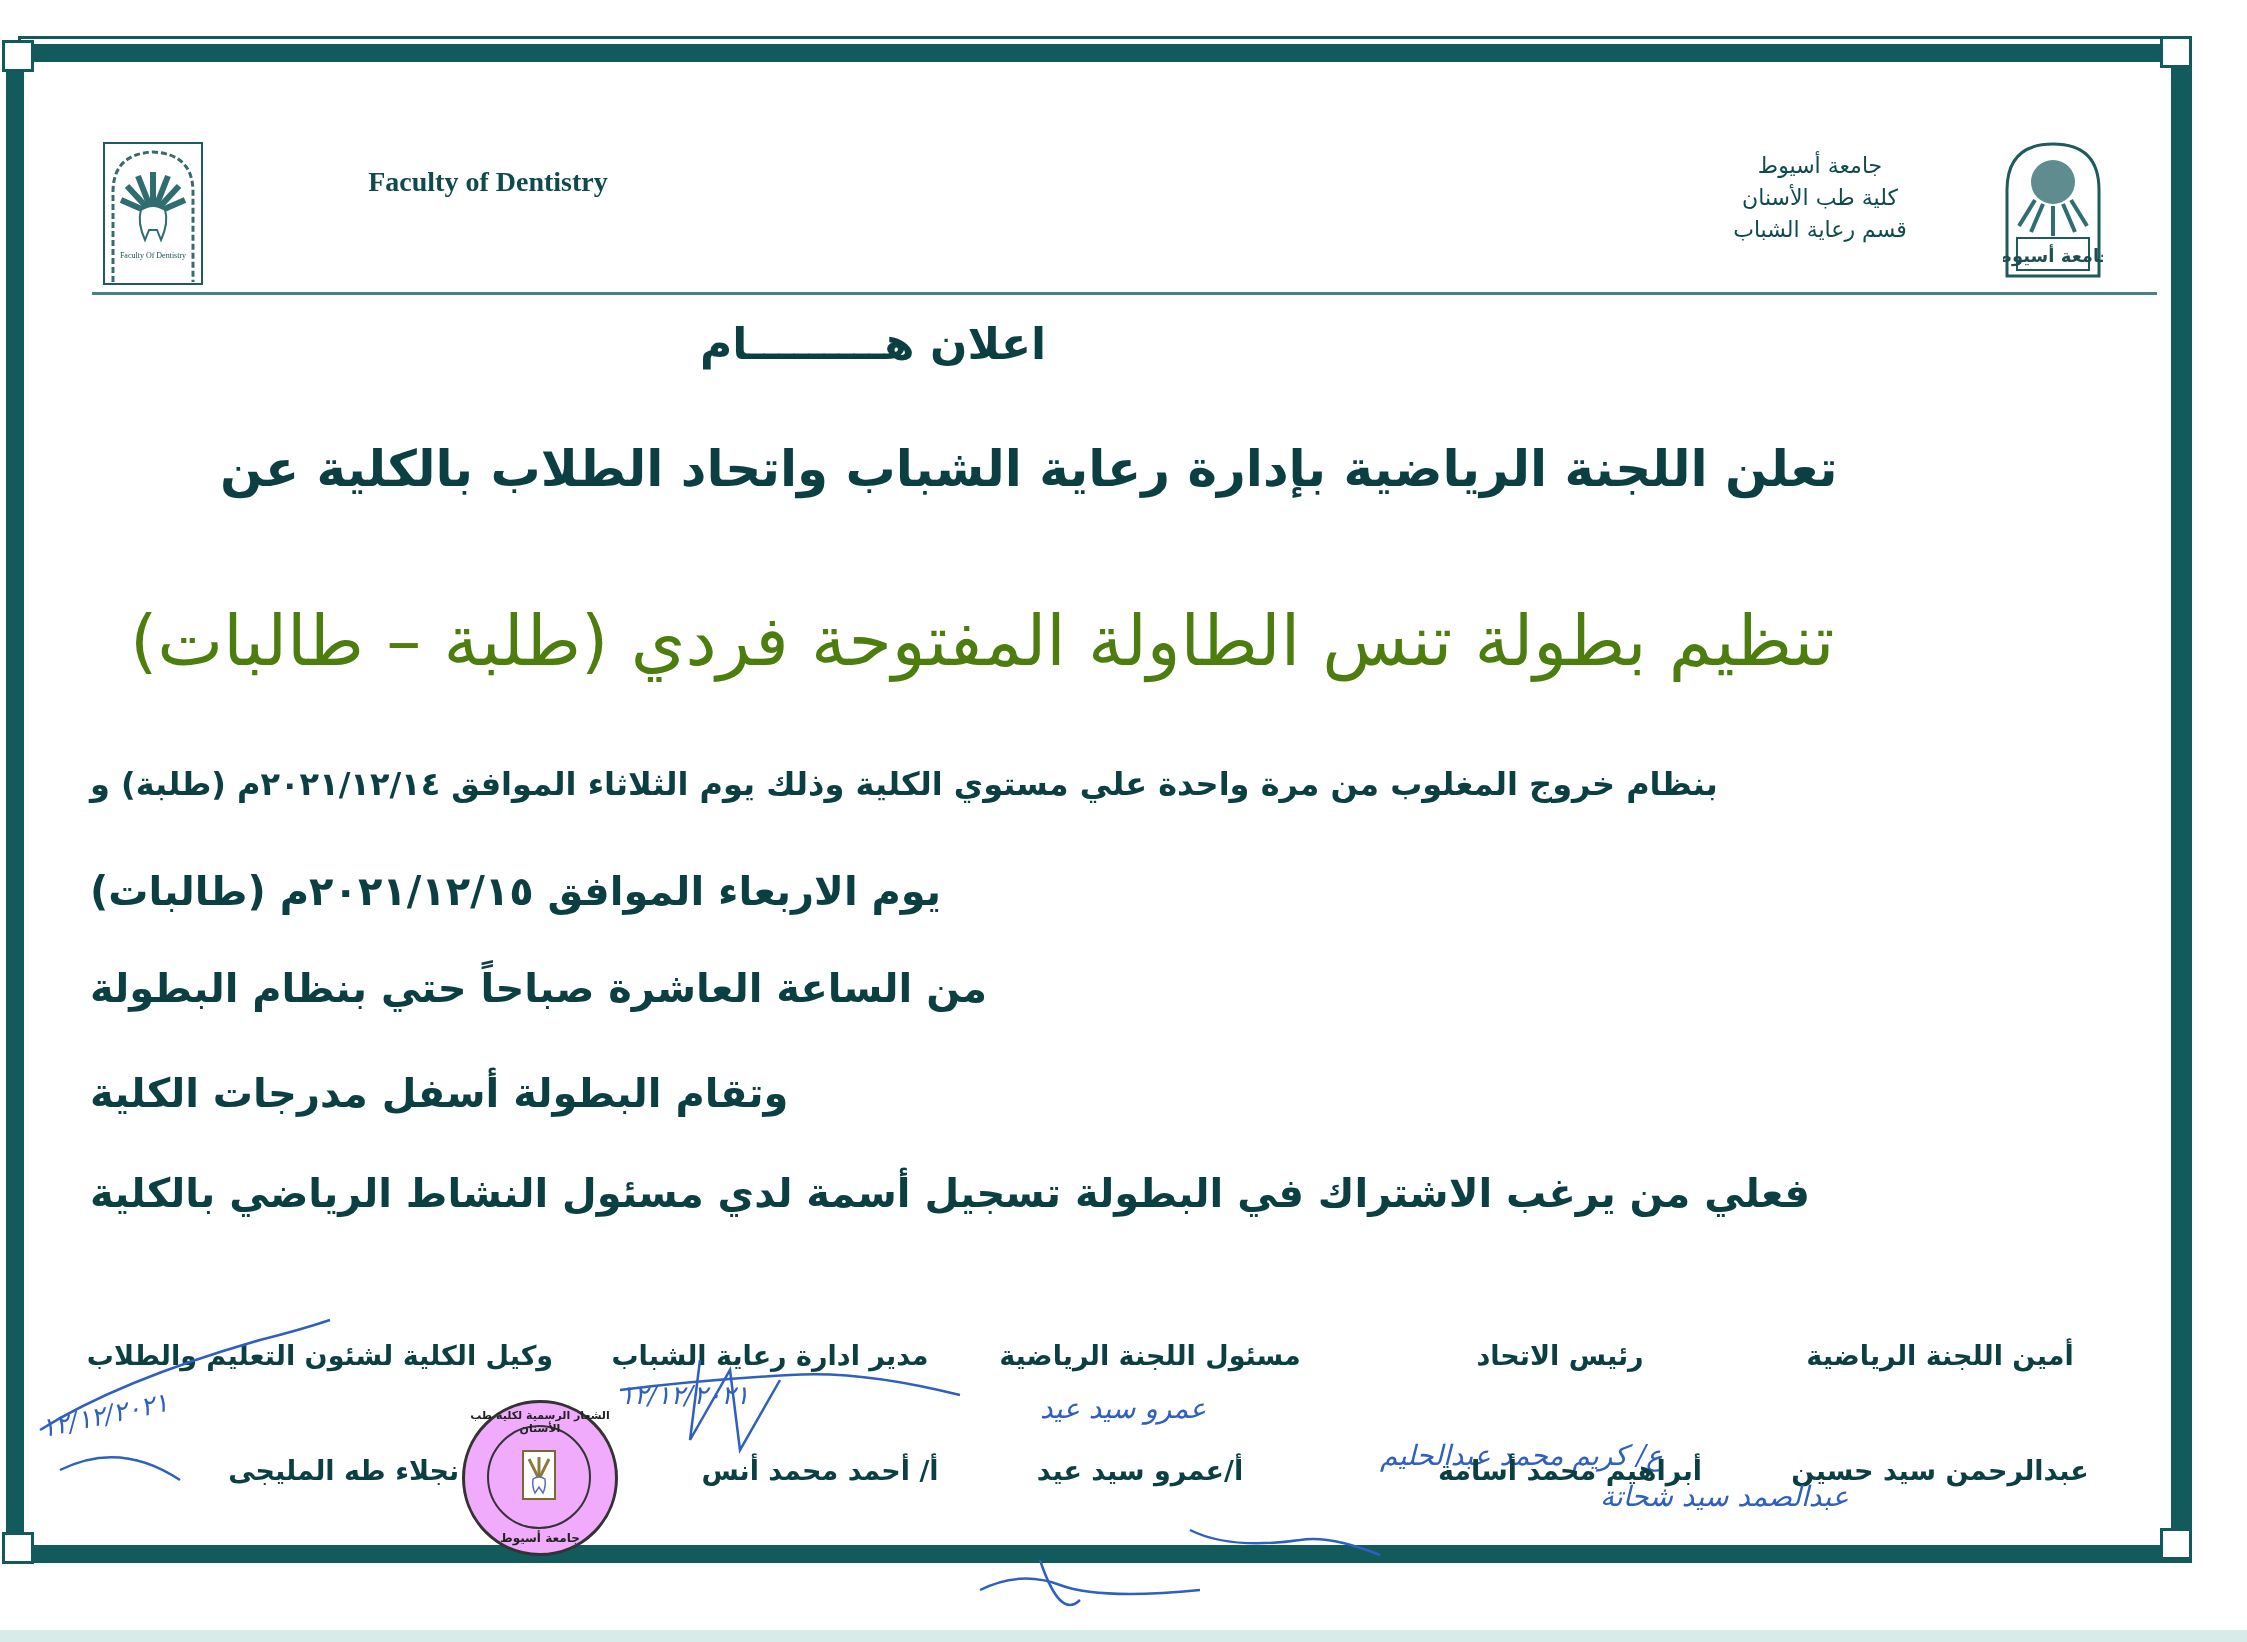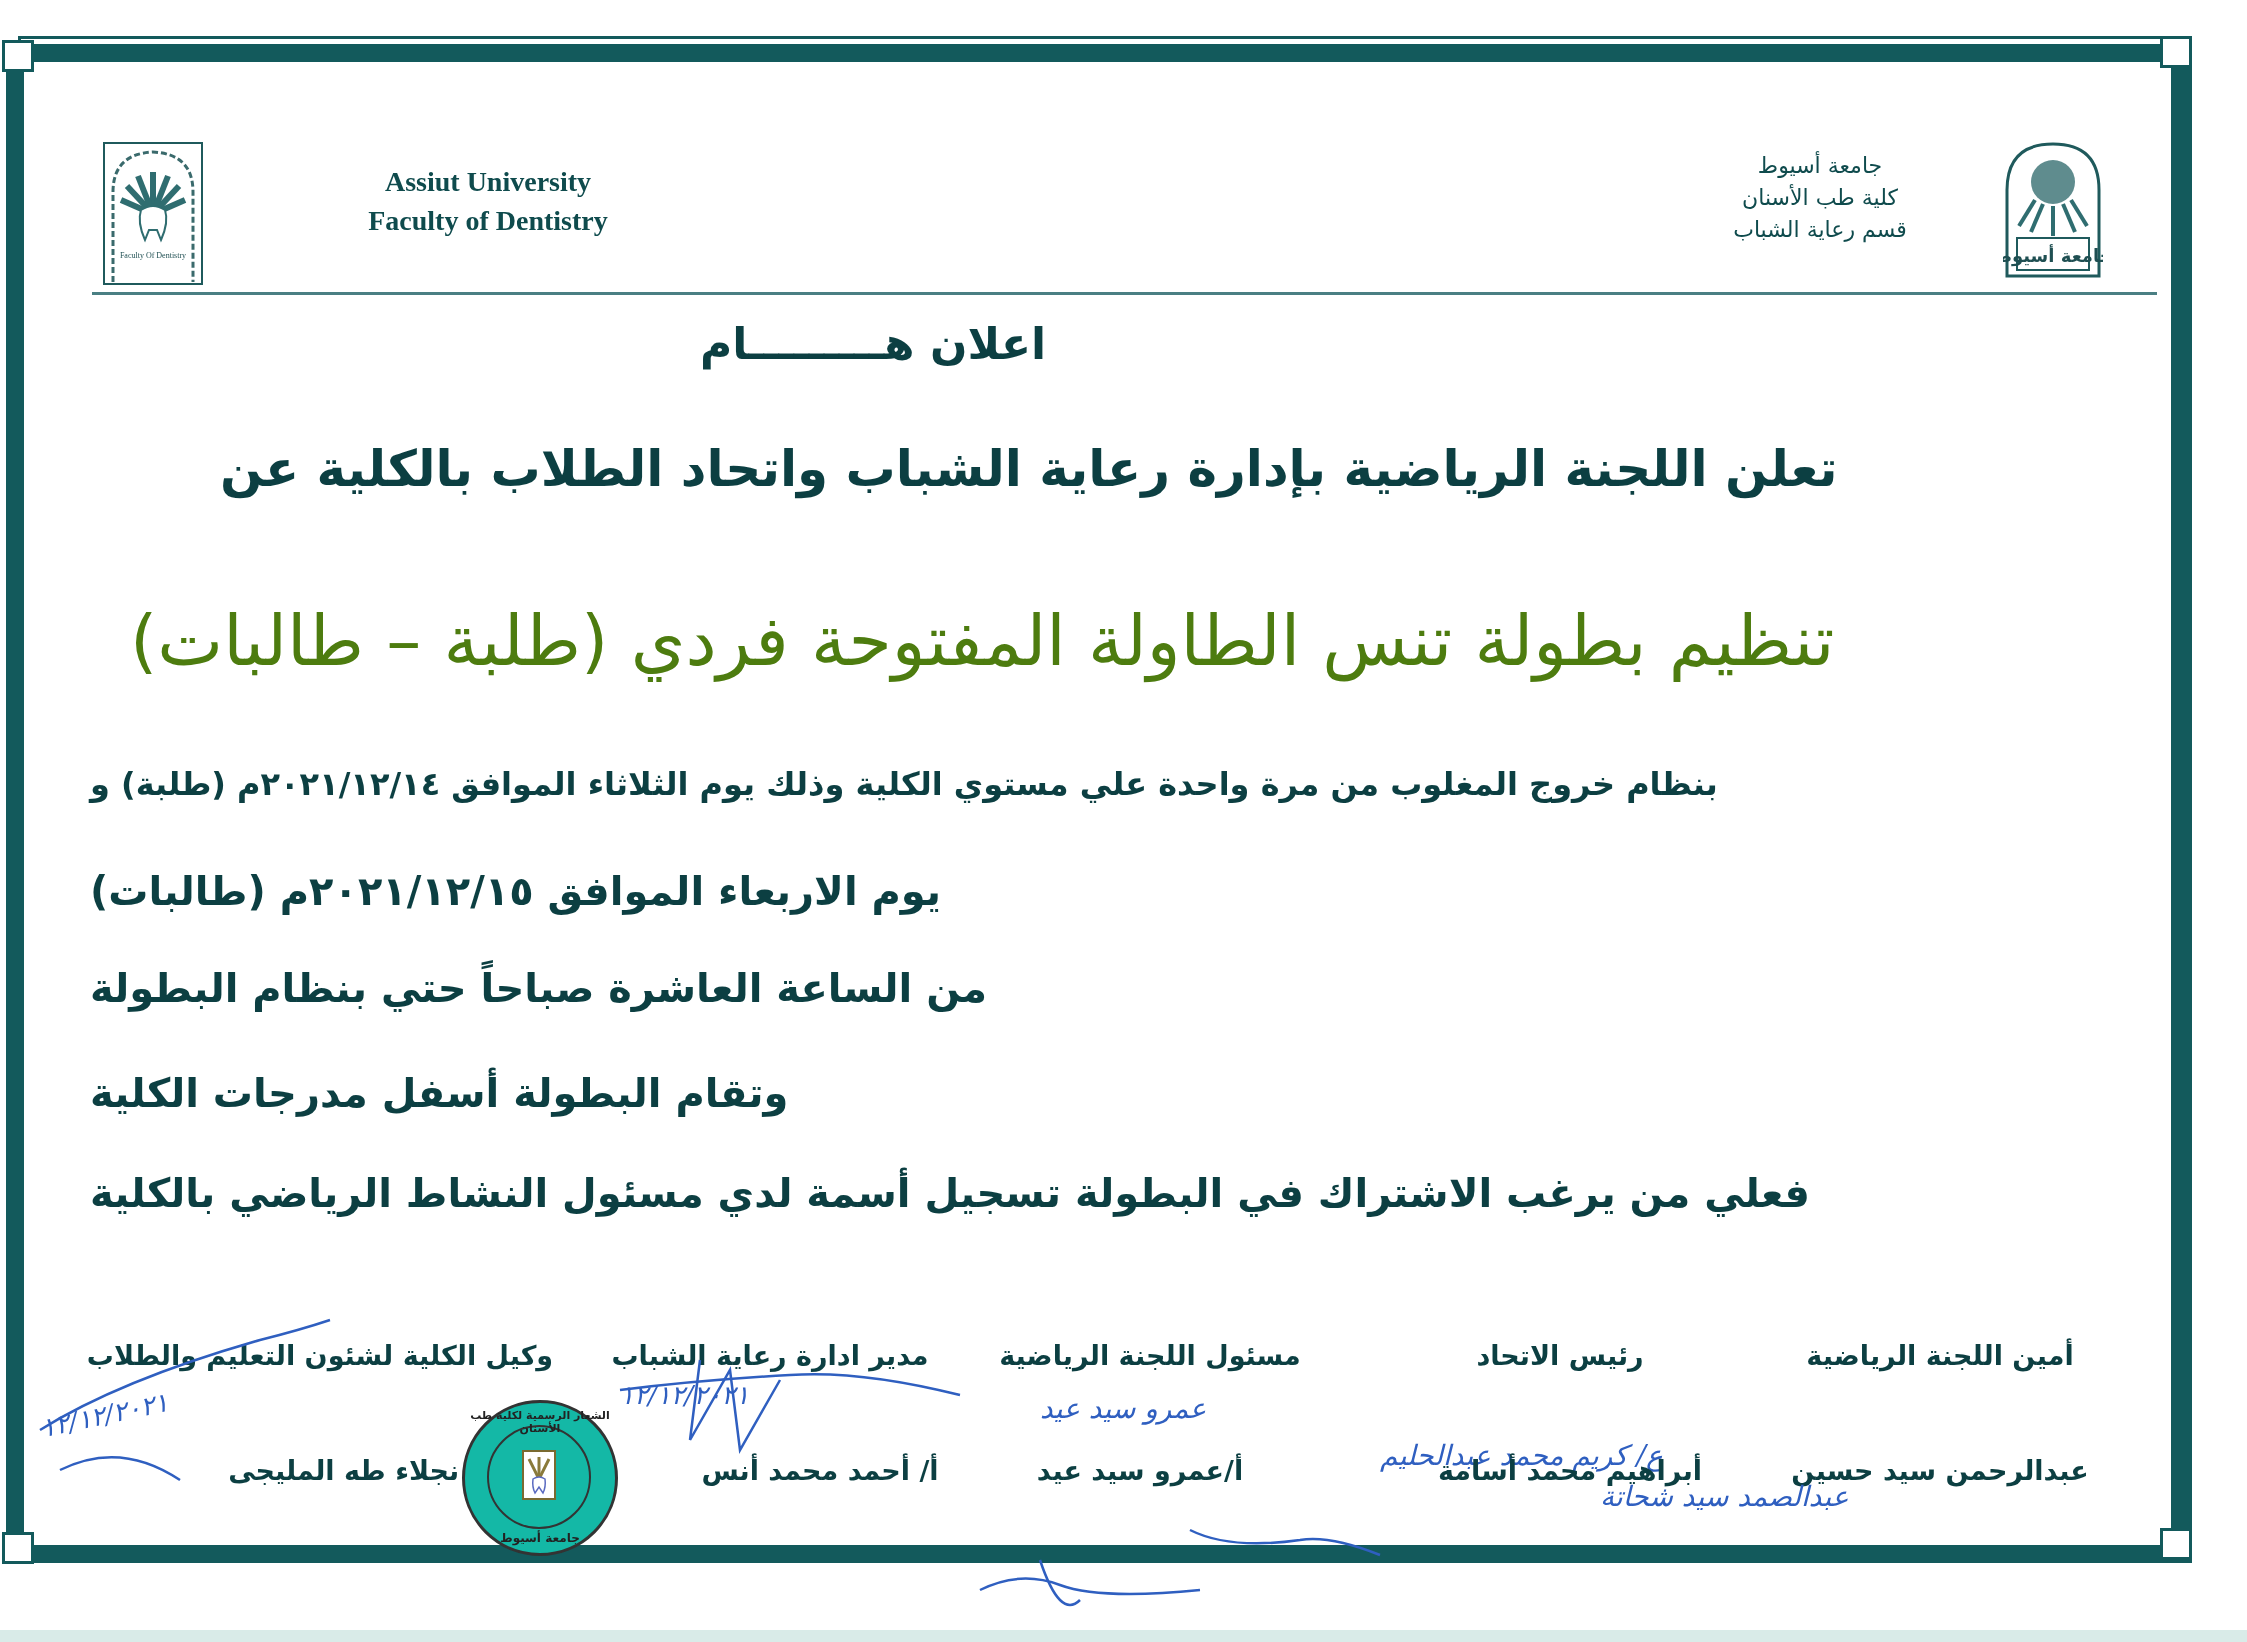--- a/index.html
+++ b/index.html
@@ -19,21 +19,21 @@
   .logo { position:absolute; }
   .ar { position:absolute; direction:rtl; text-align:left; font-weight:bold; color:#0c3f42; }
   .t-important { left:700px; top:318px; width:860px; font-size:44px; }
   .t-intro { left:220px; top:440px; width:1650px; font-size:50px; letter-spacing:-1px; }
   .t-title { left:130px; top:600px; width:1950px; font-size:70px; font-weight:normal; color:#4d7c0f; font-family:"DejaVu Sans", sans-serif; }
   .t-line { left:90px; width:2060px; font-size:40px; }
   .sig-title { position:absolute; direction:rtl; text-align:center; font-weight:bold; font-size:27px; color:#0c3f42; width:360px; }
   .sig-name { position:absolute; direction:rtl; text-align:center; font-weight:bold; font-size:27px; color:#0c3f42; width:360px; }
   .handwriting { position:absolute; font-family:"DejaVu Serif", serif; font-style:italic; color:#2f5fc0; direction:rtl; font-size:28px; }
   .stamp { position:absolute; left:462px; top:1400px; width:150px; height:150px; border-radius:50%;
-    border:3px solid #333; background:#14b8a6; }
+    border:3px solid #333; background:#f0abfc; }
   .stamp-inner { position:absolute; left:22px; top:22px; width:100px; height:100px; border-radius:50%; border:2px solid #333; }
   .stamp-text { position:absolute; left:0; top:128px; width:150px; text-align:center; font-size:12px; font-weight:bold; color:#222; direction:rtl; }
   .bottom-strip { position:absolute; left:0; top:1630px; width:2247px; height:12px; background:#d9ebe8; }
 </style>
 </head>
 <body>
 
 <div class="frame-thin" style="left:18px; top:36px; width:2150px; height:1520px;"></div>
 <div class="frame-thick" style="left:6px; top:44px; width:2150px; height:1483px;"></div>
 <div class="corner" style="left:2px; top:40px;"></div>
@@ -53,21 +53,20 @@
       <line x1="50" y1="72" x2="76" y2="44"></line>
       <line x1="50" y1="72" x2="18" y2="58"></line>
       <line x1="50" y1="72" x2="82" y2="58"></line>
     </g>
     <path d="M38 68 Q50 60 62 68 Q66 80 58 98 L54 88 L46 88 L42 98 Q34 80 38 68 Z" fill="#fff" stroke="#2f6d70" stroke-width="2"></path>
     <text x="50" y="116" font-size="8" text-anchor="middle" fill="#1f4f52" font-family="Liberation Serif, serif">Faculty Of Dentistry</text>
   </svg>
 </div>
 
 <div class="header-en">
-  <div>Assiut University</div>
   <div>Faculty of Dentistry</div>
 </div>
 
 <div class="header-ar">
   <div>جامعة أسيوط</div>
   <div>كلية طب الأسنان</div>
   <div>قسم رعاية الشباب</div>
 </div>
 
 <div class="logo" style="left:2003px; top:140px; width:100px; height:140px;">

